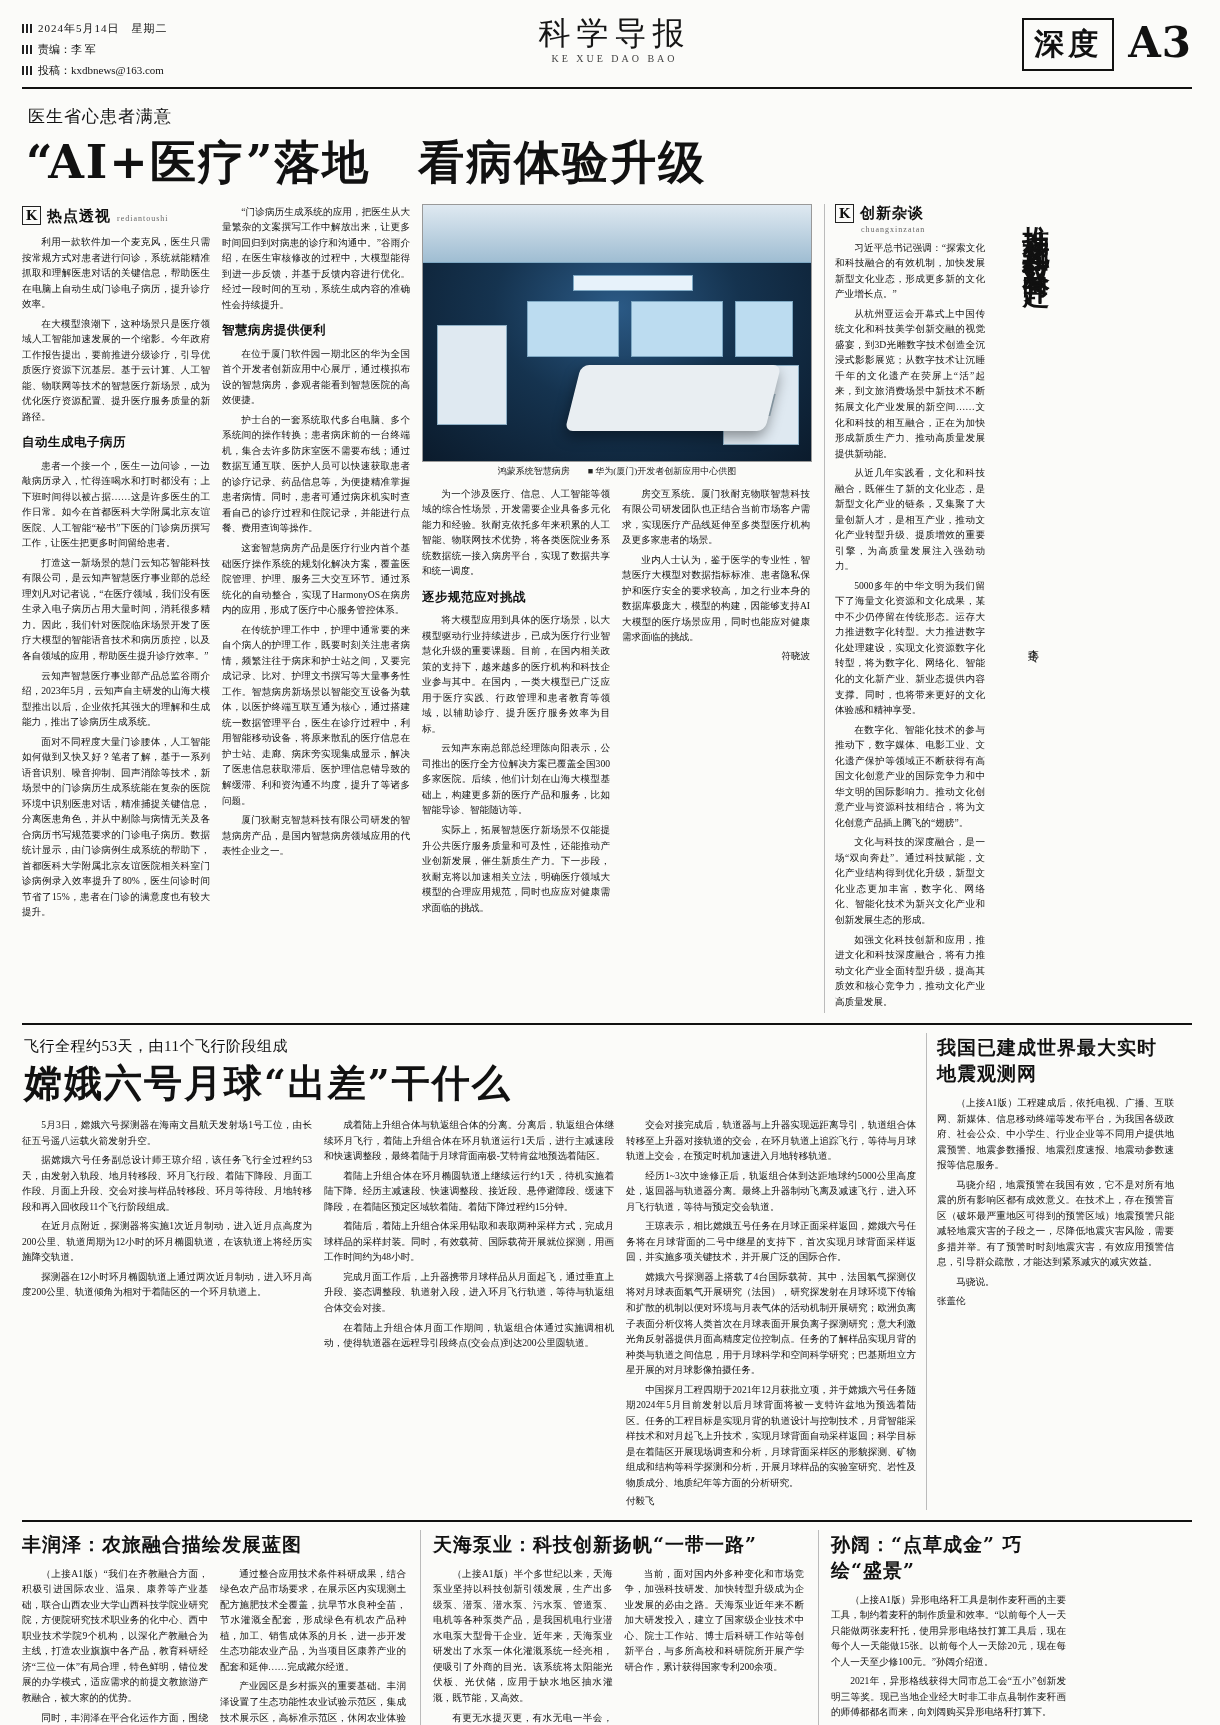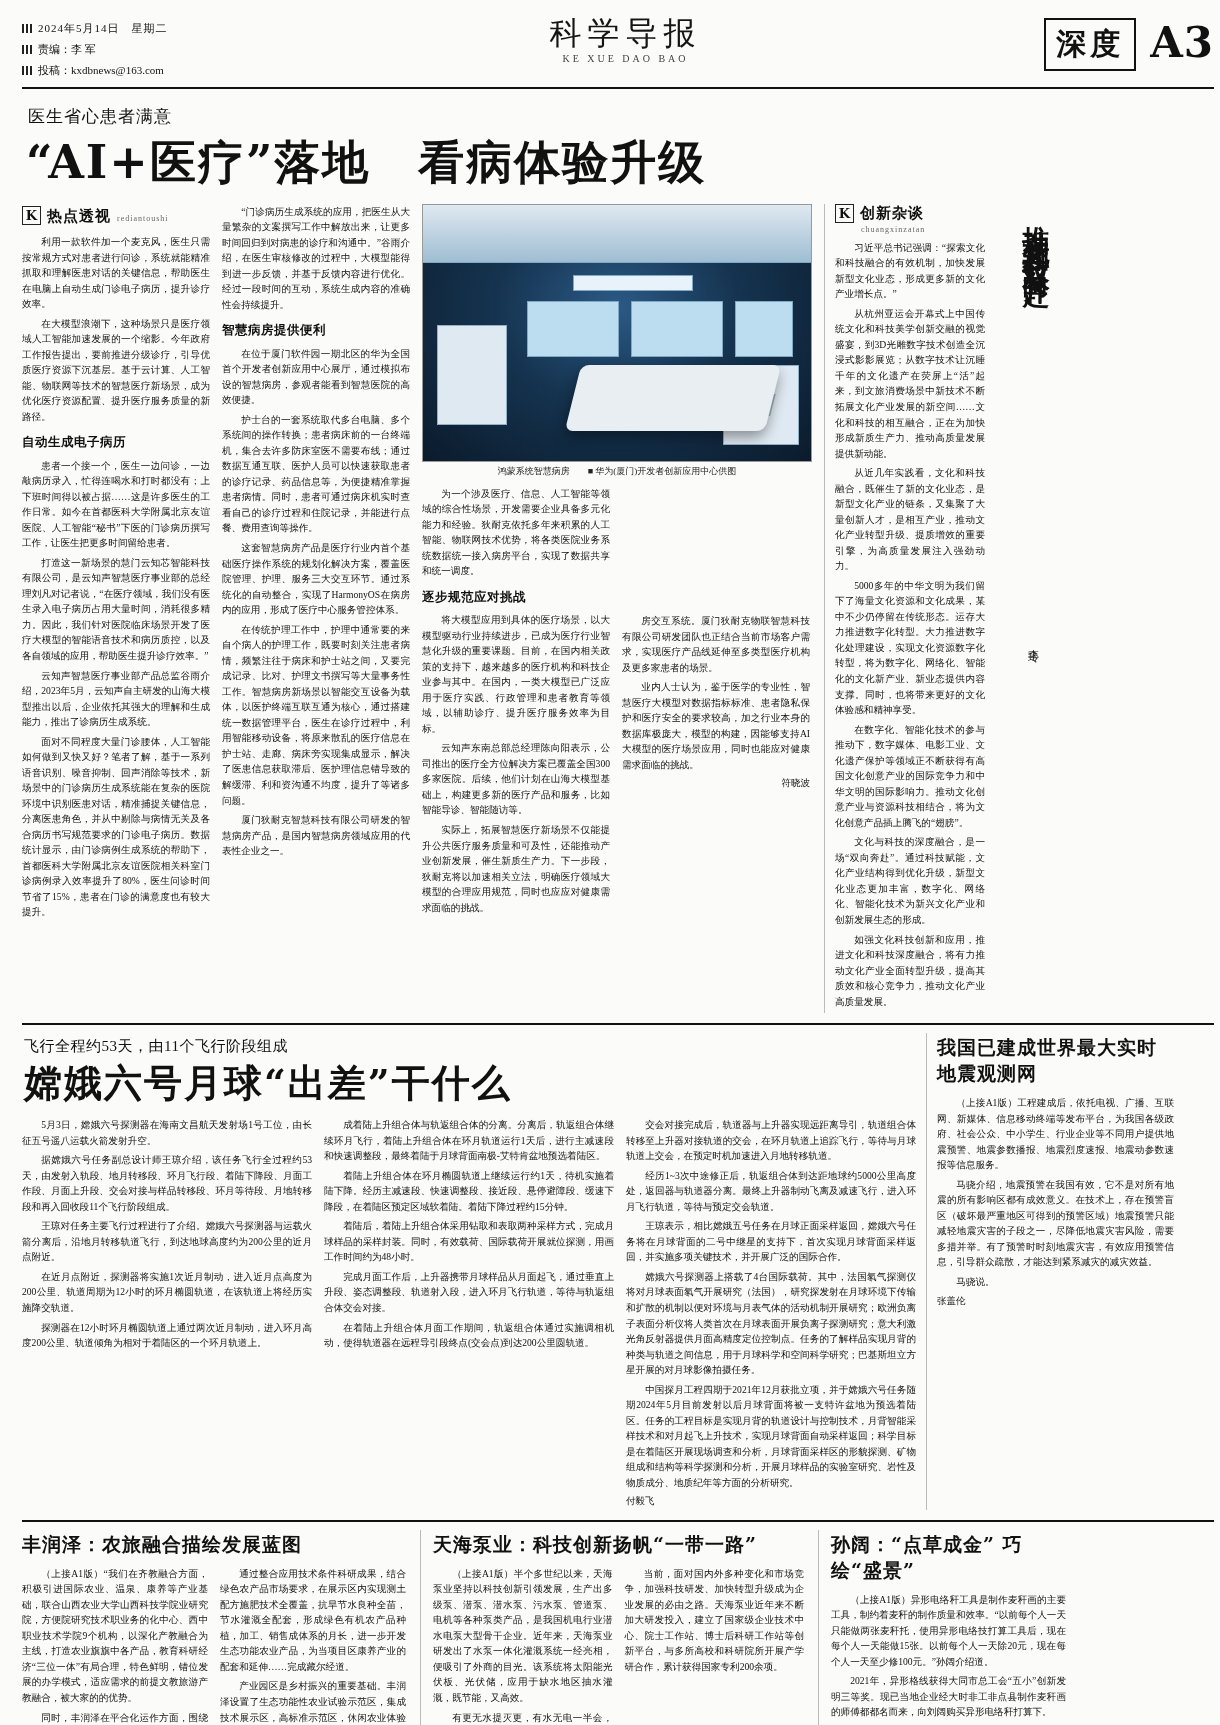--- a/index.html
+++ b/index.html
@@ -4,21 +4,21 @@
 <style>
   * { box-sizing: border-box; }
   html, body { margin:0; padding:0; }
   body {
     width:1220px; height:1725px;
     background:#fbfbf9;
     font-family:"Liberation Serif", serif;
     color:#111;
     position:relative;
   }
-  .page { width:1220px; height:1725px; padding:14px 6px 10px 22px; position:relative; }
+  .page { width:1220px; height:1725px; padding:14px 28px 10px 22px; position:relative; }
 
   
   .masthead { display:flex; align-items:flex-start; border-bottom:2px solid #111; padding-bottom:6px; }
   .mh-left { width:245px; font-size:11px; line-height:1.9; padding-top:4px; }
   .mh-left div { display:flex; align-items:center; }
   .mh-bar { display:inline-block; width:11px; height:9px; margin-right:5px;
             background:repeating-linear-gradient(90deg,#222 0 2px,#fff 2px 4px); }
   .mh-date { letter-spacing:1px; }
   .mh-center { flex:1; text-align:center; padding-top:2px; }
   .mh-title { font-family:"DejaVu Serif", serif; font-size:32px; font-weight:400; letter-spacing:6px;
@@ -153,21 +153,21 @@
             <div class="screen" style="left:208px; top:96px; width:92px; height:56px;"></div>
             <div class="screen" style="left:312px; top:96px; width:58px; height:56px;"></div>
             <div class="screen" style="left:150px; top:70px; width:120px; height:16px; background:#e7f2fa;"></div>
             <div class="cabinet" style="left:300px; top:160px; width:76px; height:80px;"></div>
             <div class="bedlegs"></div>
             <div class="bed" style="left:150px; top:160px;"></div>
           </div>
         </div>
         <div class="cap">鸿蒙系统智慧病房　　■ 华为(厦门)开发者创新应用中心供图</div>
 
-        <div class="cols" style="margin-top:8px;align-items:center;">
+        <div class="cols" style="margin-top:8px;">
           <div class="col" style="width:188px">
             <p>为一个涉及医疗、信息、人工智能等领域的综合性场景，开发需要企业具备多元化能力和经验。狄耐克依托多年来积累的人工智能、物联网技术优势，将各类医院业务系统数据统一接入病房平台，实现了数据共享和统一调度。</p>
             <h4>逐步规范应对挑战</h4>
             <p>将大模型应用到具体的医疗场景，以大模型驱动行业持续进步，已成为医疗行业智慧化升级的重要课题。目前，在国内相关政策的支持下，越来越多的医疗机构和科技企业参与其中。在国内，一类大模型已广泛应用于医疗实践、行政管理和患者教育等领域，以辅助诊疗、提升医疗服务效率为目标。</p>
             <p>云知声东南总部总经理陈向阳表示，公司推出的医疗全方位解决方案已覆盖全国300多家医院。后续，他们计划在山海大模型基础上，构建更多新的医疗产品和服务，比如智能导诊、智能随访等。</p>
             <p>实际上，拓展智慧医疗新场景不仅能提升公共医疗服务质量和可及性，还能推动产业创新发展，催生新质生产力。下一步段，狄耐克将以加速相关立法，明确医疗领域大模型的合理应用规范，同时也应应对健康需求面临的挑战。</p>
           </div>
           <div class="col" style="width:188px">
             <p>房交互系统。厦门狄耐克物联智慧科技有限公司研发团队也正结合当前市场客户需求，实现医疗产品线延伸至多类型医疗机构及更多家患者的场景。</p>
             <p>业内人士认为，鉴于医学的专业性，智慧医疗大模型对数据指标标准、患者隐私保护和医疗安全的要求较高，加之行业本身的数据库极庞大，模型的构建，因能够支持AI大模型的医疗场景应用，同时也能应对健康需求面临的挑战。</p>
@@ -206,21 +206,20 @@
   <hr class="rule">
 
   <div style="display:flex; gap:4px;">
     <div style="width:900px;">
       <div class="sub-kicker">飞行全程约53天，由11个飞行阶段组成</div>
       <div class="sub-headline">嫦娥六号月球“出差”干什么</div>
       <div class="cols">
         <div class="col" style="width:290px">
           <p>5月3日，嫦娥六号探测器在海南文昌航天发射场1号工位，由长征五号遥八运载火箭发射升空。</p>
           <p>据嫦娥六号任务副总设计师王琼介绍，该任务飞行全过程约53天，由发射入轨段、地月转移段、环月飞行段、着陆下降段、月面工作段、月面上升段、交会对接与样品转移段、环月等待段、月地转移段和再入回收段11个飞行阶段组成。</p>
-          <p>王琼对任务主要飞行过程进行了介绍。嫦娥六号探测器与运载火箭分离后，沿地月转移轨道飞行，到达地球高度约为200公里的近月点附近。</p>
           <p>在近月点附近，探测器将实施1次近月制动，进入近月点高度为200公里、轨道周期为12小时的环月椭圆轨道，在该轨道上将经历实施降交轨道。</p>
           <p>探测器在12小时环月椭圆轨道上通过两次近月制动，进入环月高度200公里、轨道倾角为相对于着陆区的一个环月轨道上。</p>
         </div>
         <div class="col" style="width:290px">
           <p>成着陆上升组合体与轨返组合体的分离。分离后，轨返组合体继续环月飞行，着陆上升组合体在环月轨道运行1天后，进行主减速段和快速调整段，最终着陆于月球背面南极-艾特肯盆地预选着陆区。</p>
           <p>着陆上升组合体在环月椭圆轨道上继续运行约1天，待机实施着陆下降。经历主减速段、快速调整段、接近段、悬停避障段、缓速下降段，在着陆区预定区域软着陆。着陆下降过程约15分钟。</p>
           <p>着陆后，着陆上升组合体采用钻取和表取两种采样方式，完成月球样品的采样封装。同时，有效载荷、国际载荷开展就位探测，用画工作时间约为48小时。</p>
           <p>完成月面工作后，上升器携带月球样品从月面起飞，通过垂直上升段、姿态调整段、轨道射入段，进入环月飞行轨道，等待与轨返组合体交会对接。</p>
           <p>在着陆上升组合体月面工作期间，轨返组合体通过实施调相机动，使得轨道器在远程导引段终点(交会点)到达200公里圆轨道。</p>
         </div>

